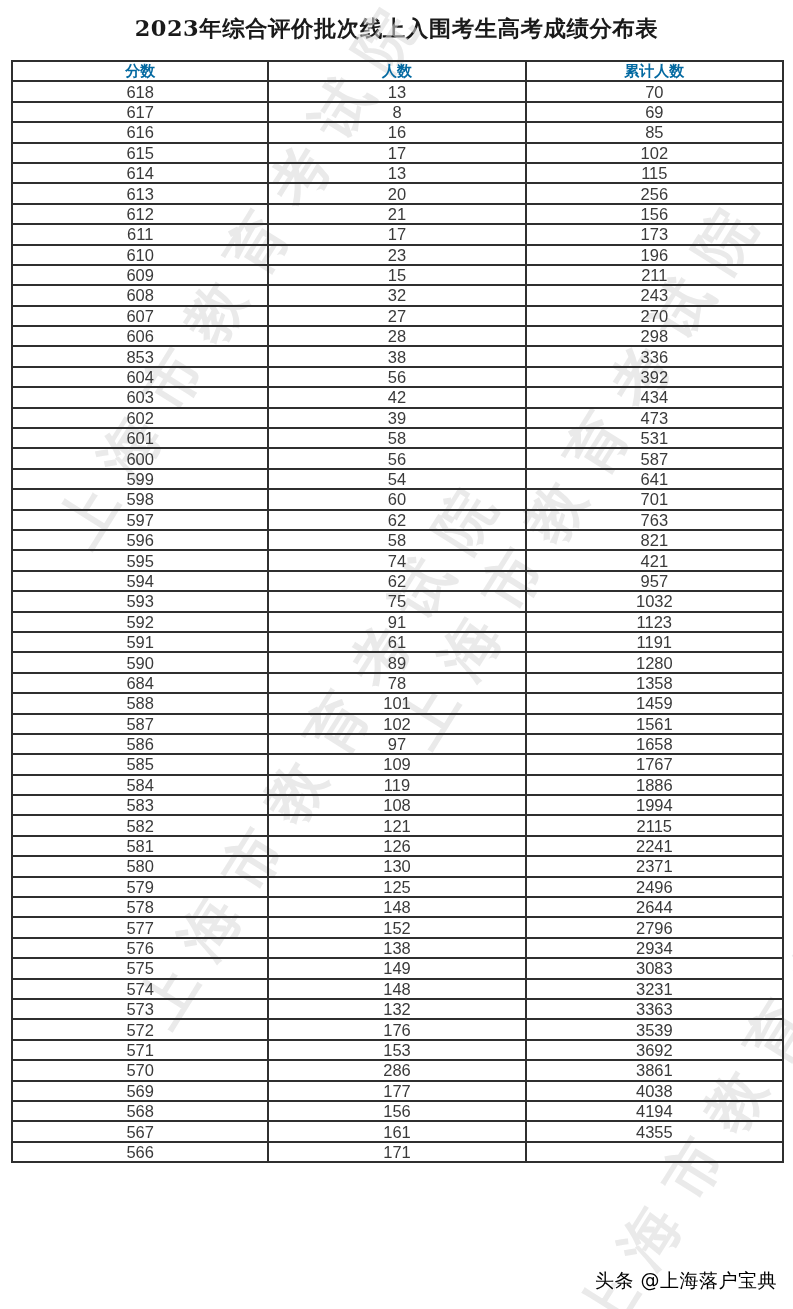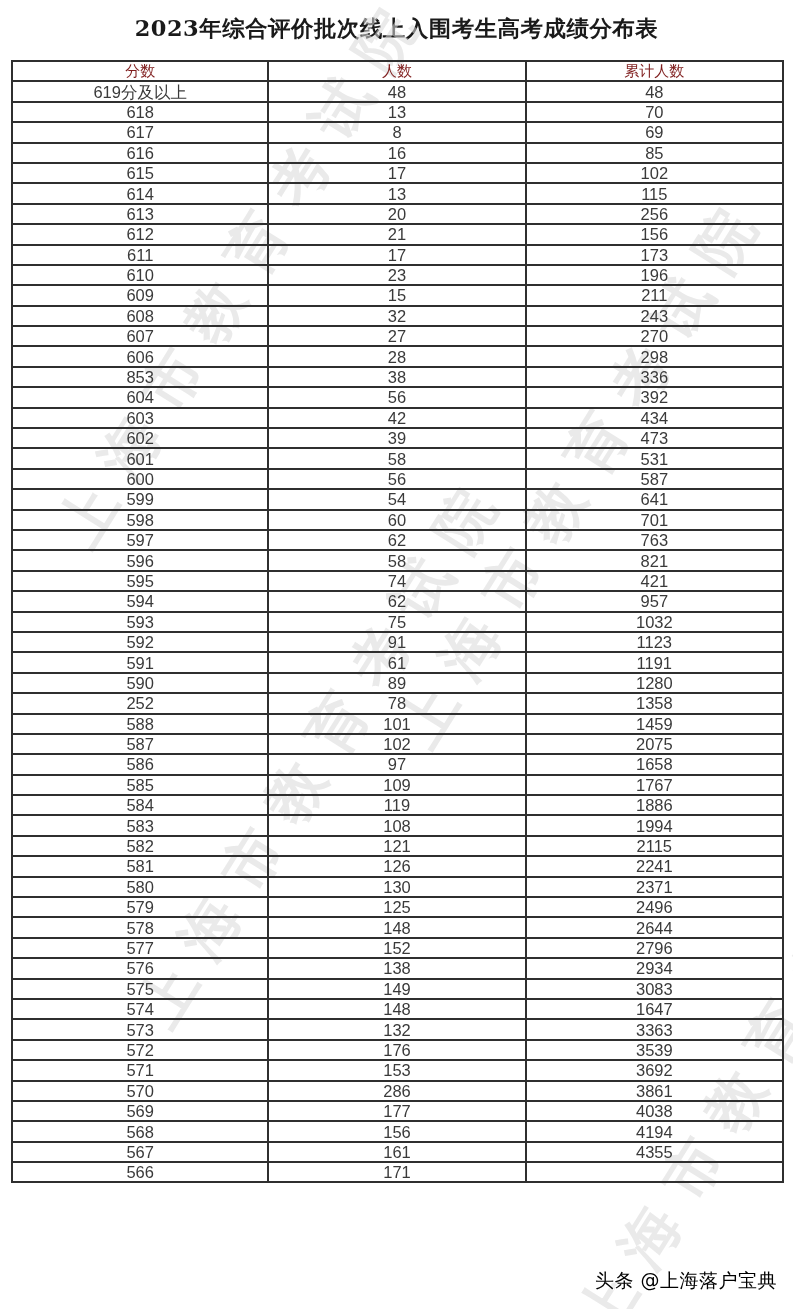--- a/index.html
+++ b/index.html
@@ -24,21 +24,21 @@
   .wm4 { left: 560px; top: 1309px; transform: rotate(-58deg); transform-origin: 0 0; }
   table.score-table {
     position: absolute; left: 11px; top: 60px; width: 773px;
     border-collapse: collapse; z-index: 2; background: transparent;
   }
   .score-table th, .score-table td {
     border: 2px solid #2f2f2f; height: 18.4px; padding: 0; line-height: 18px;
     text-align: center; font-weight: normal; font-size: 16.5px; color: #3a3a3a;
     font-family: "Liberation Sans", "DejaVu Sans", sans-serif;
   }
-  .score-table th { font-family: "DejaVu Sans", sans-serif; font-size: 15px; color: #7f1d1d; }
+  .score-table th { font-family: "DejaVu Sans", sans-serif; font-size: 15px; color: #0369a1; font-weight: bold; }
   .score-table col.c1 { width: 257px; }
   .score-table col.c2 { width: 258px; }
   .score-table col.c3 { width: 258px; }
   .credit-watermark {
     position: absolute; right: 16px; top: 1268px; z-index: 3;
     font-family: "DejaVu Sans", sans-serif; font-size: 19px; color: #000000;
     text-shadow: 0 0 2px #fff, 0 0 3px #fff, 1px 1px 0 #fff, -1px -1px 0 #fff;
     letter-spacing: 0.5px;
   }
 </style>
@@ -60,25 +60,20 @@
     </colgroup>
   <thead>
     <tr>
       <th>分数</th>
       <th>人数</th>
       <th>累计人数</th>
     </tr>
   </thead>
   <tbody id="table-body">
       <tr>
-        <td>619分及以上</td>
-        <td>48</td>
-        <td>48</td>
-      </tr>
-      <tr>
         <td>618</td>
         <td>13</td>
         <td>70</td>
       </tr>
       <tr>
         <td>617</td>
         <td>8</td>
         <td>69</td>
       </tr>
       <tr>
@@ -210,33 +205,33 @@
         <td>591</td>
         <td>61</td>
         <td>1191</td>
       </tr>
       <tr>
         <td>590</td>
         <td>89</td>
         <td>1280</td>
       </tr>
       <tr>
-        <td>252</td>
+        <td>684</td>
         <td>78</td>
         <td>1358</td>
       </tr>
       <tr>
         <td>588</td>
         <td>101</td>
         <td>1459</td>
       </tr>
       <tr>
         <td>587</td>
         <td>102</td>
-        <td>2075</td>
+        <td>1561</td>
       </tr>
       <tr>
         <td>586</td>
         <td>97</td>
         <td>1658</td>
       </tr>
       <tr>
         <td>585</td>
         <td>109</td>
         <td>1767</td>
@@ -287,21 +282,21 @@
         <td>2934</td>
       </tr>
       <tr>
         <td>575</td>
         <td>149</td>
         <td>3083</td>
       </tr>
       <tr>
         <td>574</td>
         <td>148</td>
-        <td>1647</td>
+        <td>3231</td>
       </tr>
       <tr>
         <td>573</td>
         <td>132</td>
         <td>3363</td>
       </tr>
       <tr>
         <td>572</td>
         <td>176</td>
         <td>3539</td>

